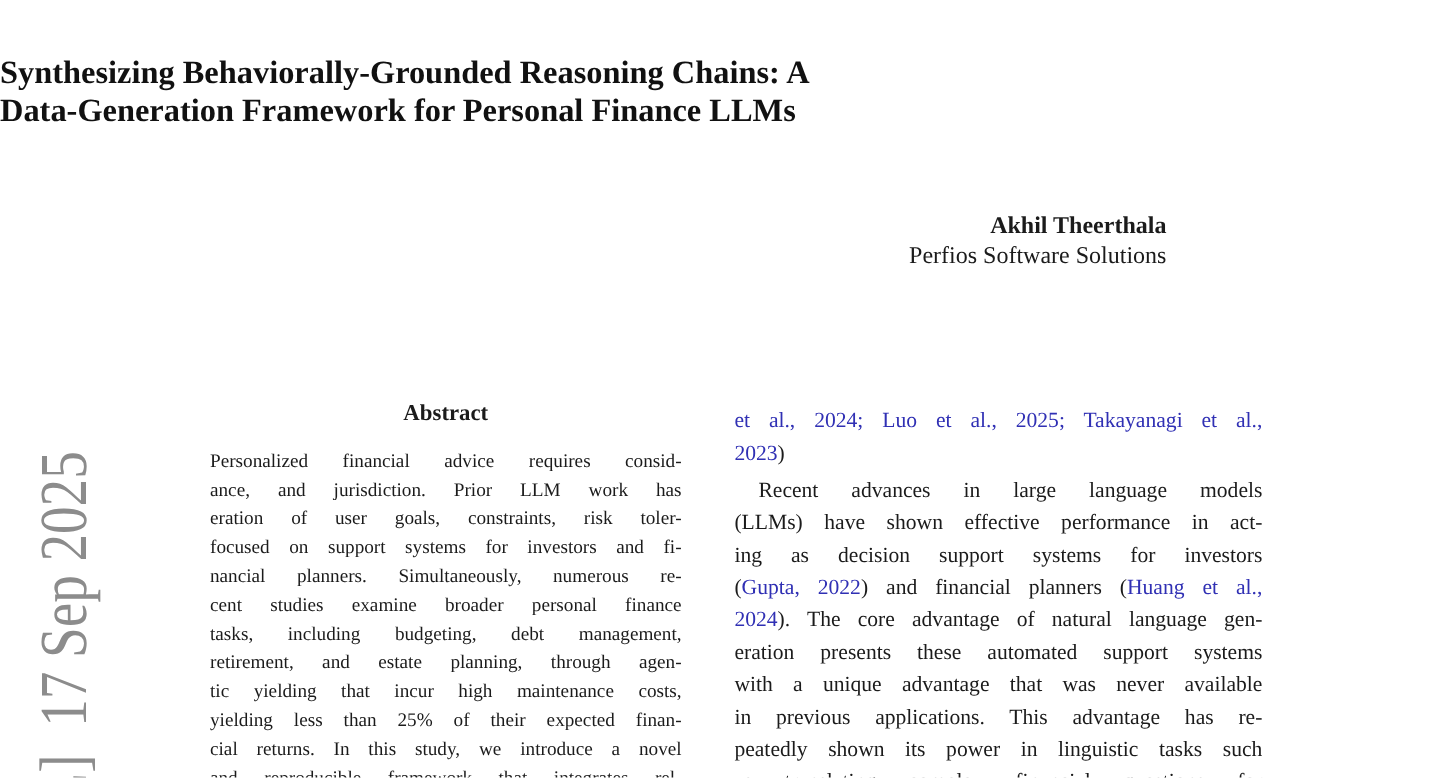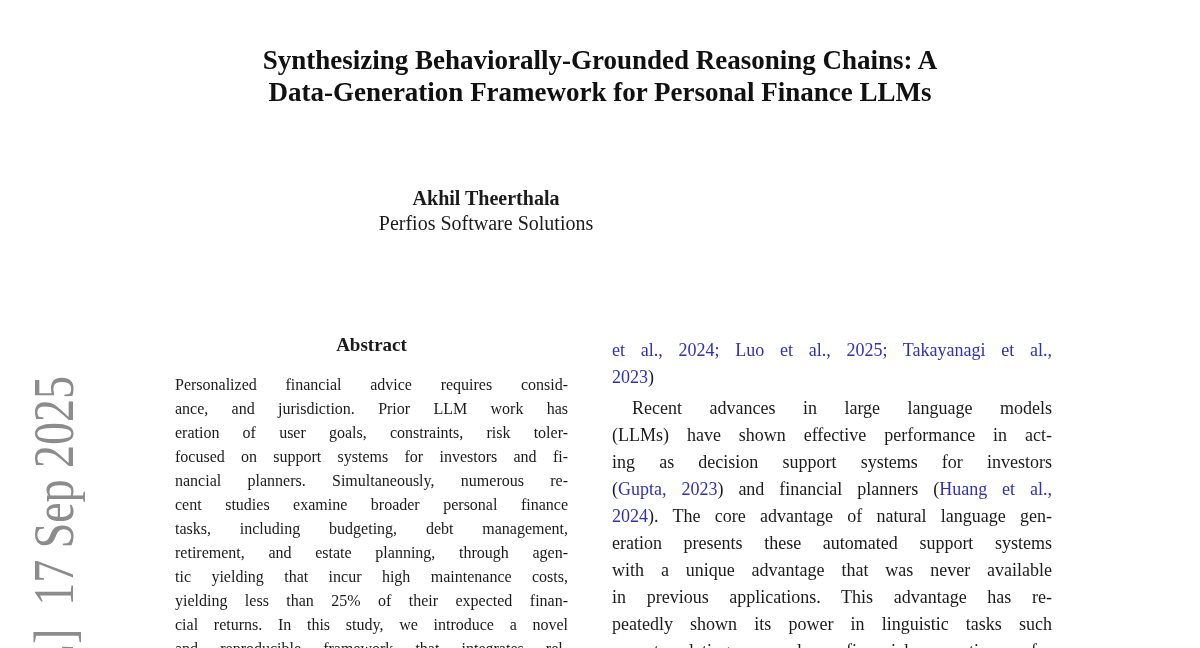--- a/index.html
+++ b/index.html
@@ -17,28 +17,28 @@
     transform-origin: 0 0;
     transform: rotate(-90deg) scaleX(0.82);
     font-size: 56px; line-height: 56px;
     color: var(--wm, #8c8c8c);
     white-space: pre;
   }
 
   
   .title-block {
     position: absolute; left: 0; top: 44px; width: 1200px;
-    text-align: center;
+    text-align: left;
   }
   .title-line {
     font-size: 27px; font-weight: bold; line-height: 32px; color: #111;
   }
   .author-block {
-    position: absolute; left: 0; top: 186px; width: 972px;
-    text-align: center;
+    position: absolute; left: 0; top: 176px; width: 972px;
+    text-align: right;
   }
   .author-name { font-size: 20px; font-weight: bold; line-height: 25px; }
   .affiliation { font-size: 20px; line-height: 25px; }
 
   
   .col-left  { position: absolute; left: 175px; top: 333px; width: 393px; }
   .col-right { position: absolute; left: 612px; top: 337px; width: 440px; }
 
   .abstract-heading {
     text-align: center; font-weight: bold; font-size: 19px; line-height: 24px;
@@ -91,21 +91,21 @@
       </div>
   </div>
 
   <div class="col-right">
     <div class="lines">
         <div class="tline"><span class="cite">et al., 2024; Luo et al., 2025; Takayanagi et al.,</span></div>
         <div class="tline nojust"><span class="cite">2023</span><span>)</span></div>
         <div class="tline indent para"><span>Recent advances in large language models</span></div>
         <div class="tline"><span>(LLMs) have shown effective performance in act-</span></div>
         <div class="tline"><span>ing as decision support systems for investors</span></div>
-        <div class="tline"><span>(</span><span class="cite">Gupta, 2023</span><span>) and financial planners (</span><span class="cite">Huang et al.,</span></div>
+        <div class="tline"><span>(</span><span class="cite">Gupta, 2022</span><span>) and financial planners (</span><span class="cite">Huang et al.,</span></div>
         <div class="tline"><span class="cite">2024</span><span>). The core advantage of natural language gen-</span></div>
         <div class="tline"><span>eration presents these automated support systems</span></div>
         <div class="tline"><span>with a unique advantage that was never available</span></div>
         <div class="tline"><span>in previous applications. This advantage has re-</span></div>
         <div class="tline"><span>peatedly shown its power in linguistic tasks such</span></div>
         <div class="tline"><span>as translating complex financial questions for</span></div>
       </div>
   </div>
 
 </div>

